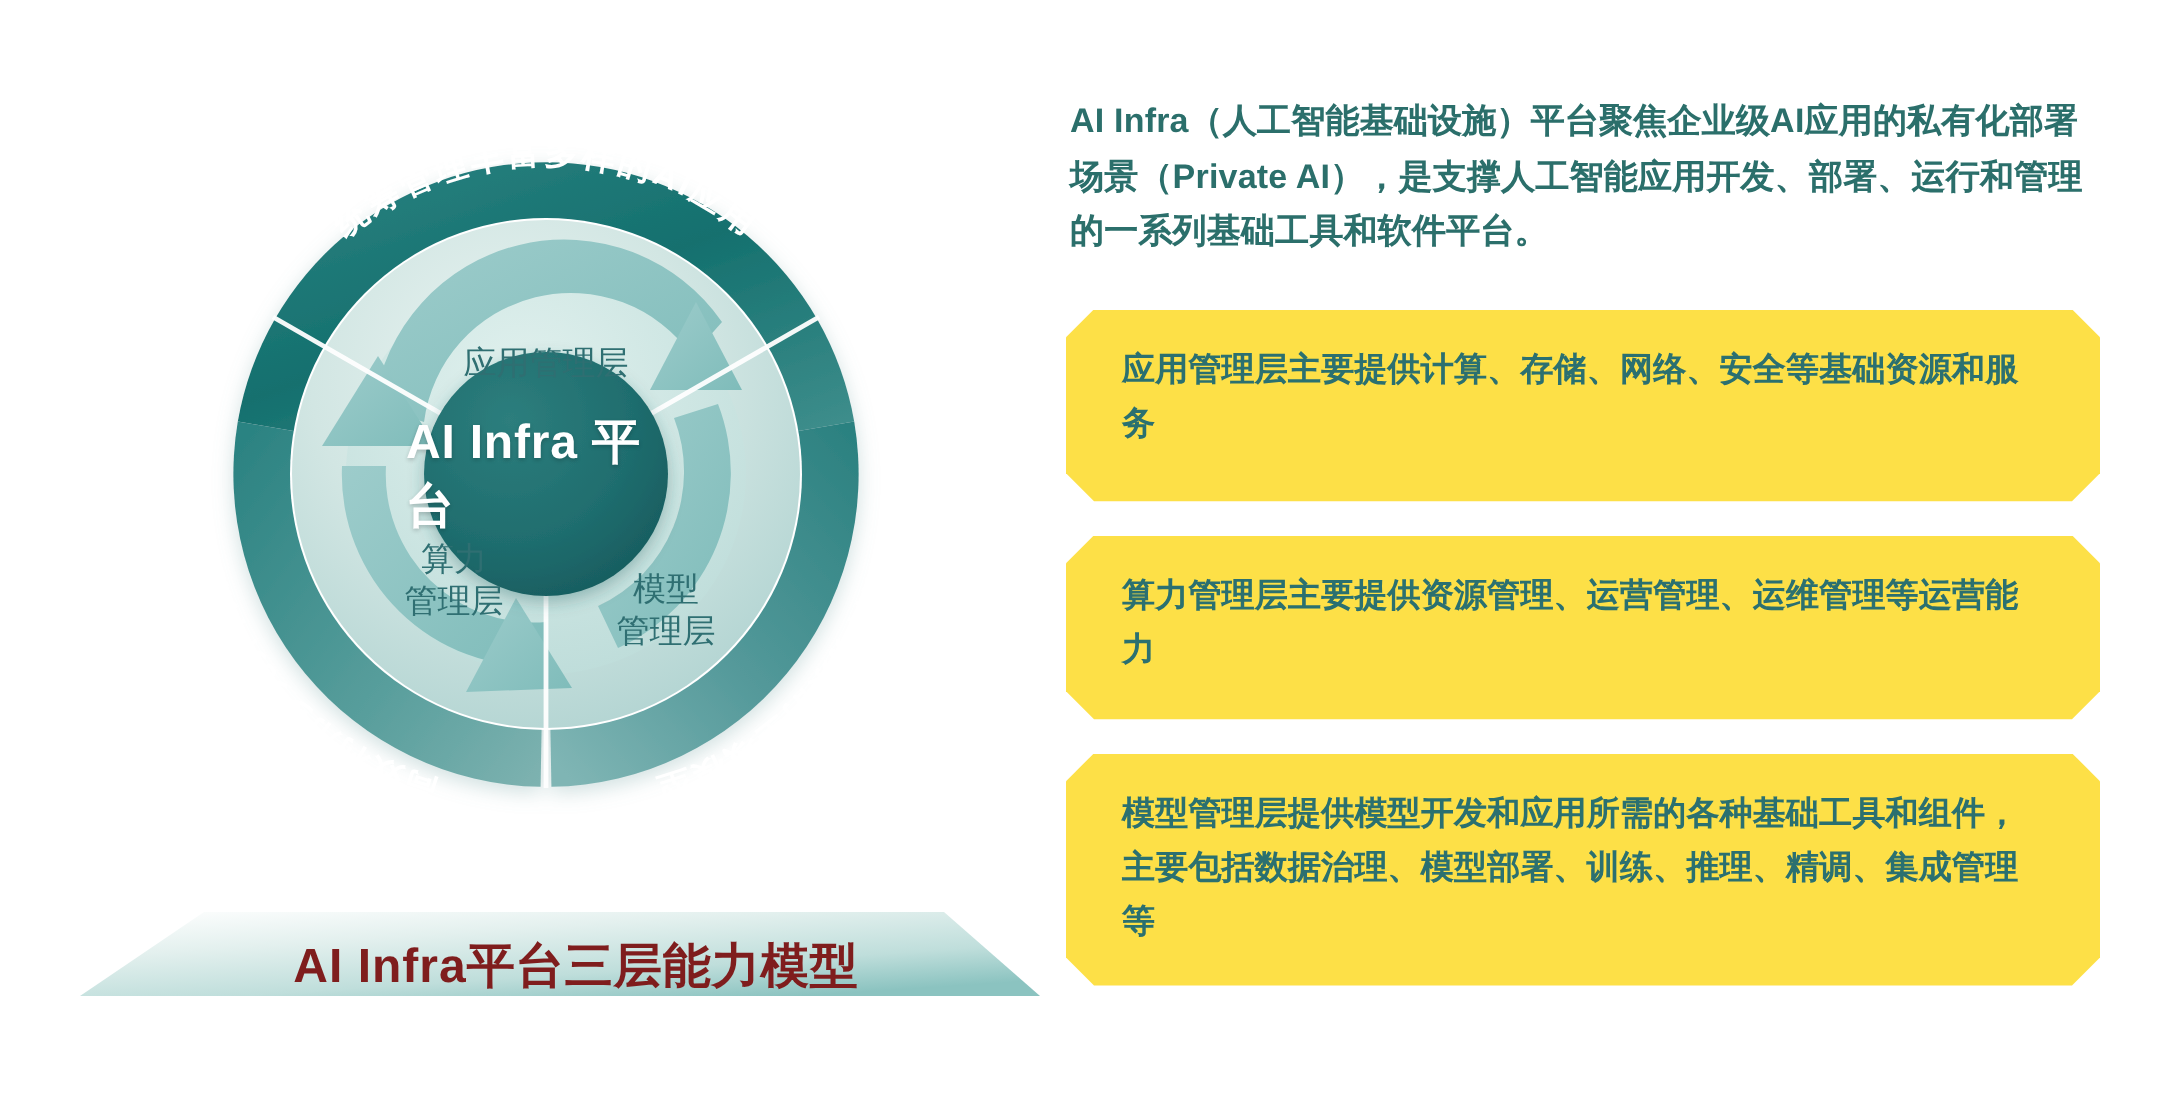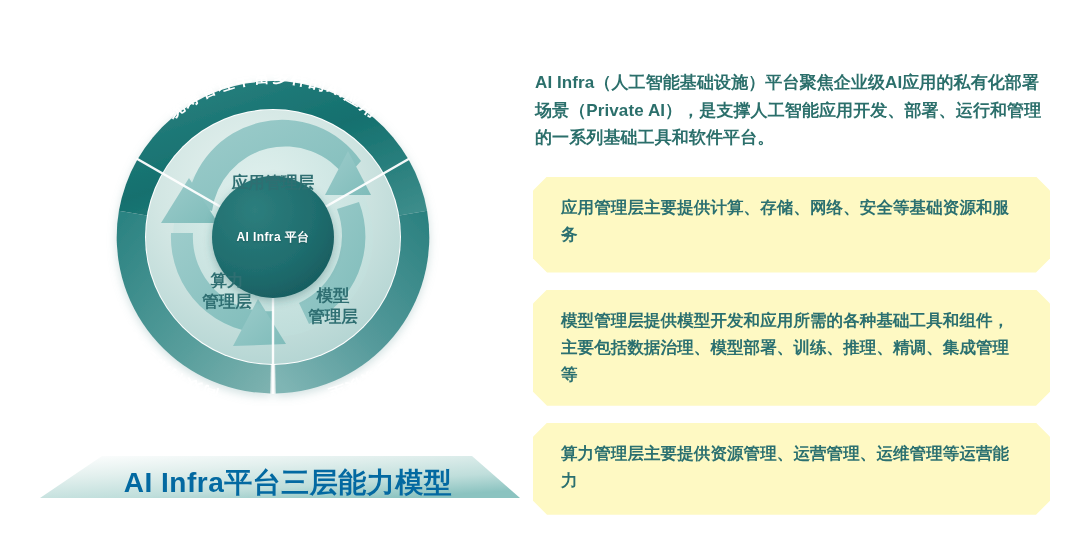--- a/index.html
+++ b/index.html
@@ -39,33 +39,33 @@
   #hub-label {
     position: absolute;
     left: 140px;
     top: 185px;
     width: 140px;
     height: 50px;
     display: flex;
     align-items: center;
     justify-content: center;
     color: #ffffff;
-    font-size: 12px;
+    font-size: 24px;
     font-weight: bold;
     letter-spacing: .4px;
     pointer-events: none;
     text-shadow: 0 1px 2px rgba(0,0,0,.20);
   }
 
   
   .layer-label {
     position: absolute;
     color: #2f6f72;
     font-size: 16.5px;
-    font-weight: 700;
+    font-weight: 400;
     line-height: 1.30;
     text-align: center;
     pointer-events: none;
     white-space: nowrap;
   }
   #layer-app  { left: 130px; top: 145px; width: 160px; }
   #layer-model{ left: 225px; top: 258px; width: 90px; }
   #layer-comp { left: 119px; top: 243px; width: 90px; }
 
   
@@ -78,50 +78,50 @@
   }
   #banner-svg { display: block; width: 480px; height: 62px; }
   #banner-title {
     position: absolute;
     left: 0; top: 0;
     width: 480px; height: 62px;
     display: flex;
     align-items: center;
     justify-content: center;
     padding-left: 16px;
-    color: #0369a1;
-    font-size: 28px;
+    color: #7f1d1d;
+    font-size: 24px;
     font-weight: bold;
     letter-spacing: .5px;
     pointer-events: none;
   }
 
   
   #info-panel {
     position: absolute;
     left: 533px;
     top: 0;
     width: 547px;
     height: 551px;
-    padding: 69px 22px 0 0;
+    padding: 47px 22px 0 0;
   }
 
   #intro-paragraph {
     color: #2b6f6b;
     font-size: 17px;
     font-weight: bold;
     line-height: 1.62;
     letter-spacing: .1px;
     margin: 0 0 25px 2px;
     max-width: 512px;
   }
 
   .info-card {
     position: relative;
-    background: #fef9c3;
+    background: #fde047;
     color: #2b7070;
     font-size: 16.5px;
     font-weight: bold;
     line-height: 1.66;
     letter-spacing: .1px;
     padding: 17px 26px 17px 28px;
     margin-bottom: 17px;
     max-width: 517px;
     
     clip-path: polygon(
@@ -302,20 +302,20 @@
 </div>
 
 <div id="info-panel">
 
   <p id="intro-paragraph">AI Infra（人工智能基础设施）平台聚焦企业级AI应用的私有化部署场景（Private AI），是支撑人工智能应用开发、部署、运行和管理的一系列基础工具和软件平台。</p>
 
   <div class="info-card" id="card-0">
     <span>应用管理层主要提供计算、存储、网络、安全等基础资源和服务</span>
   </div>
 
+  <div class="info-card" id="card-2">
+    <span>算力管理层主要提供资源管理、运营管理、运维管理等运营能力</span>
+  </div>
+
   <div class="info-card" id="card-1">
     <span>模型管理层提供模型开发和应用所需的各种基础工具和组件，主要包括数据治理、模型部署、训练、推理、精调、集成管理等</span>
   </div>
-
-  <div class="info-card" id="card-2">
-    <span>算力管理层主要提供资源管理、运营管理、运维管理等运营能力</span>
-  </div>
 </div>
 
 </body></html>

